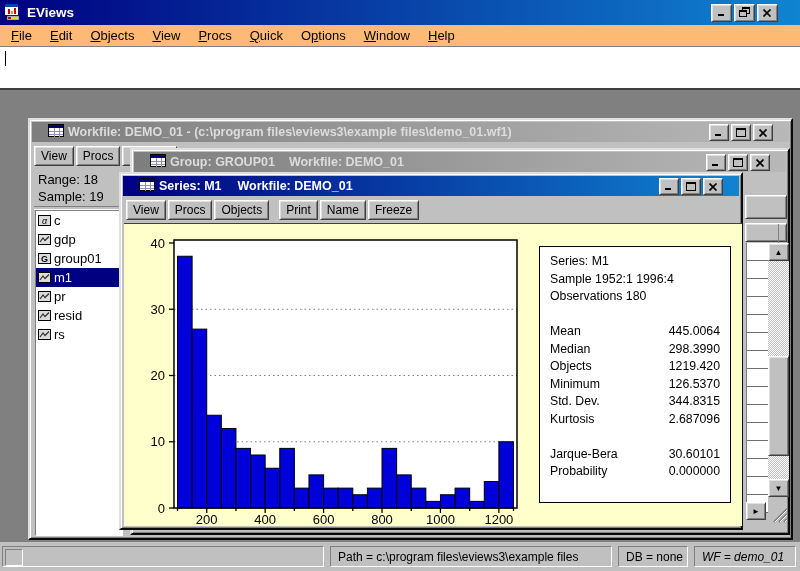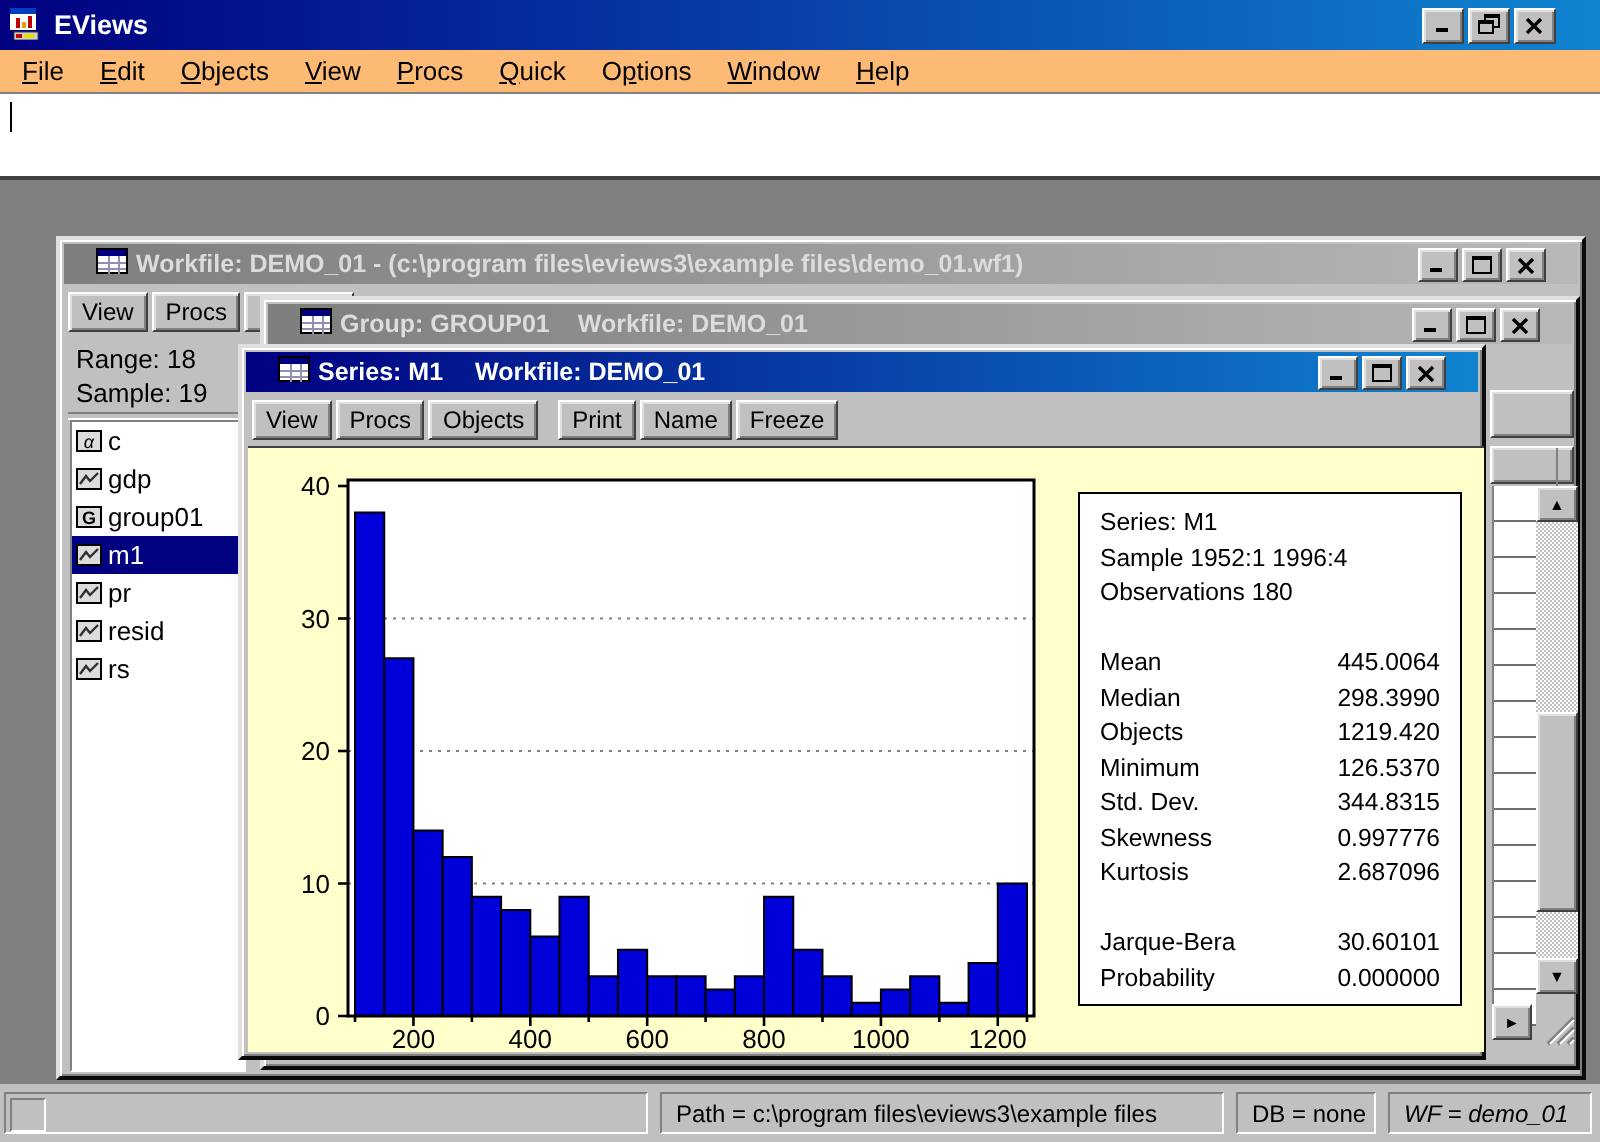--- a/index.html
+++ b/index.html
@@ -473,24 +473,20 @@
           </div>
           <div class="stat-row">
             <span>Minimum</span>
             <span>126.5370</span>
           </div>
           <div class="stat-row">
             <span>Std. Dev.</span>
             <span>344.8315</span>
           </div>
           <div class="stat-row">
-            <span>Skewness</span>
-            <span>0.997776</span>
-          </div>
-          <div class="stat-row">
             <span>Kurtosis</span>
             <span>2.687096</span>
           </div>
           <div class="stat-spacer"></div>
           <div class="stat-row">
             <span>Jarque-Bera</span>
             <span>30.60101</span>
           </div>
           <div class="stat-row">
             <span>Probability</span>

